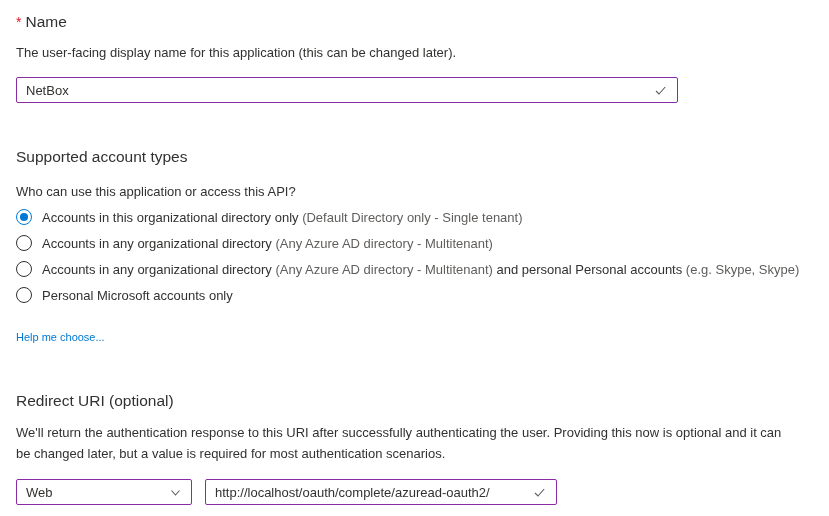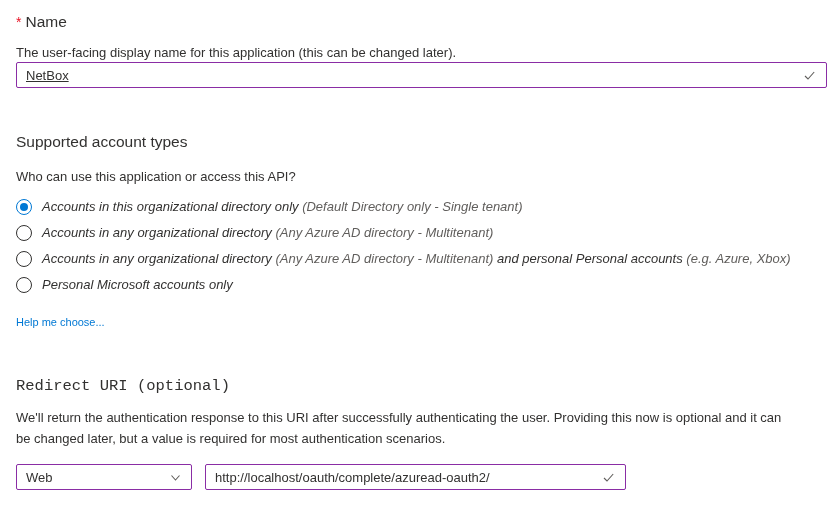--- a/index.html
+++ b/index.html
@@ -43,32 +43,31 @@
     font-size: 13px;
     color: #323130;
     background: transparent;
     padding: 0;
     min-width: 0;
   }
   .field-icon { display: flex; align-items: center; margin-left: 8px; flex: none; }
 
   .name-title { margin-top: 2px; }
   .name-desc { margin-top: 12px; }
-  .name-input-wrap { width: 811px; text-decoration: underline; }
+  .name-input-wrap { margin-top: 15px; width: 662px; }
 
   .acct-title { margin-top: 44px; }
   .acct-question { margin-top: 16px; }
 
   .radio-group { margin-top: 8px; }
   .radio-row {
     display: flex;
-    align-items: center;
+    align-items: flex-start;
     height: 26px;
     cursor: pointer;
-    font-style: italic;
   }
   .radio {
     width: 16px; height: 16px;
     border: 1px solid #323130;
     border-radius: 50%;
     flex: none;
     position: relative;
     background: #ffffff;
   }
   .radio.selected { border-color: #0078d4; }
@@ -90,31 +89,31 @@
 
   .help-link {
     display: inline-block;
     margin-top: 18px;
     font-size: 11px;
     color: #0078d4;
     text-decoration: none;
     cursor: pointer;
   }
 
-  .redirect-title { margin-top: 46px; font-family: Liberation Mono, monospace; }
+  .redirect-title { margin-top: 46px; }
   .redirect-desc { margin-top: 11px; max-width: 798px; line-height: 21px; }
 
   .redirect-row { display: flex; margin-top: 15px; }
   .platform-select {
     width: 176px;
     justify-content: space-between;
     cursor: pointer;
   }
   .platform-select .select-value { font-size: 13px; color: #323130; }
-  .uri-input-wrap { width: 421px; margin-left: 13px; }
+  .uri-input-wrap { width: 352px; margin-left: 13px; }
 </style>
 </head>
 <body>
 
 <div class="page">
 
   
   <div class="section-title name-title">
     <span class="required-star">*</span><span>Name</span>
   </div>
@@ -136,21 +135,21 @@
     <div class="radio-row">
       <span class="radio selected"></span>
       <span class="radio-label"><span>Accounts in this organizational directory only </span><span class="muted">(Default Directory only - Single tenant)</span><span></span><span class="muted"></span></span>
     </div>
     <div class="radio-row">
       <span class="radio"></span>
       <span class="radio-label"><span>Accounts in any organizational directory </span><span class="muted">(Any Azure AD directory - Multitenant)</span><span></span><span class="muted"></span></span>
     </div>
     <div class="radio-row">
       <span class="radio"></span>
-      <span class="radio-label"><span>Accounts in any organizational directory </span><span class="muted">(Any Azure AD directory - Multitenant)</span><span> and personal Personal accounts </span><span class="muted">(e.g. Azure, Xbox)</span></span>
+      <span class="radio-label"><span>Accounts in any organizational directory </span><span class="muted">(Any Azure AD directory - Multitenant)</span><span> and personal Personal accounts </span><span class="muted">(e.g. Skype, Skype)</span></span>
     </div>
     <div class="radio-row">
       <span class="radio"></span>
       <span class="radio-label"><span>Personal Microsoft accounts only</span><span class="muted"></span><span></span><span class="muted"></span></span>
     </div>
   </div>
 
   <a class="help-link">Help me choose...</a>
 
   

